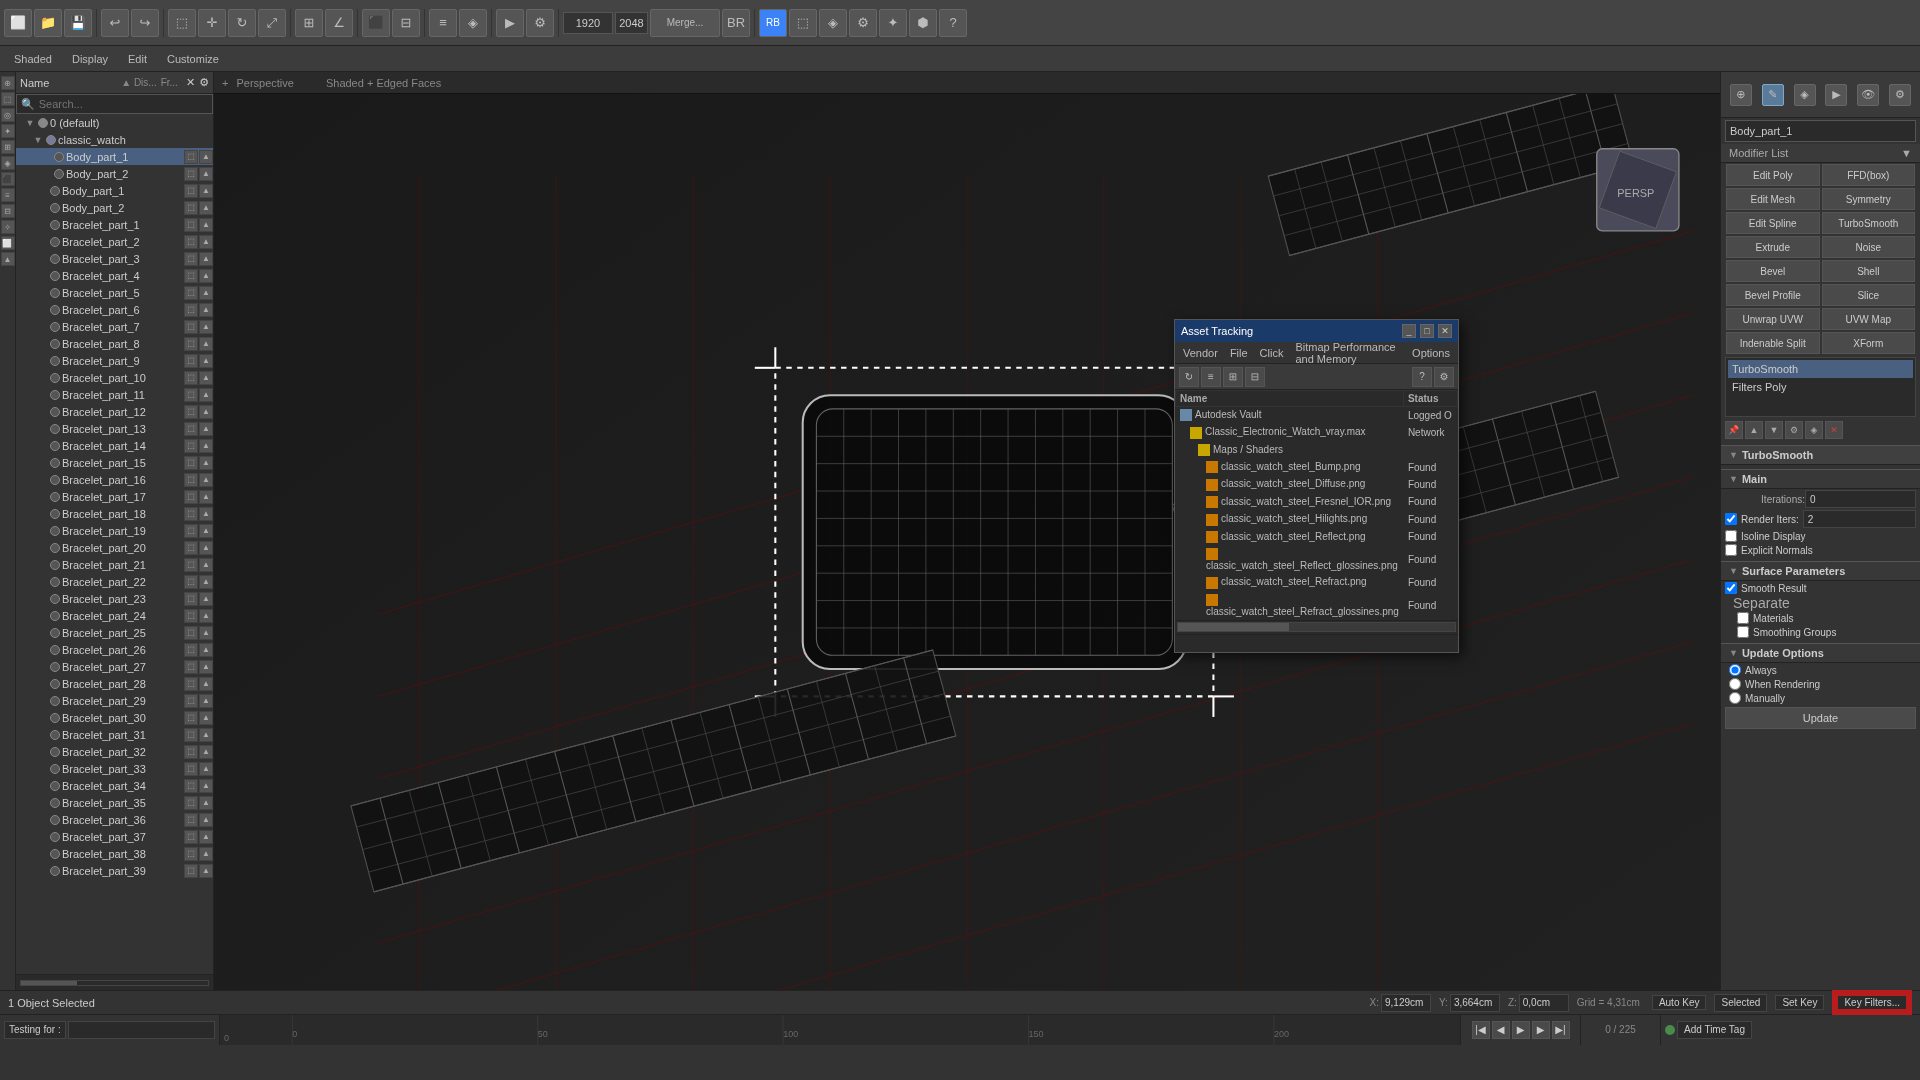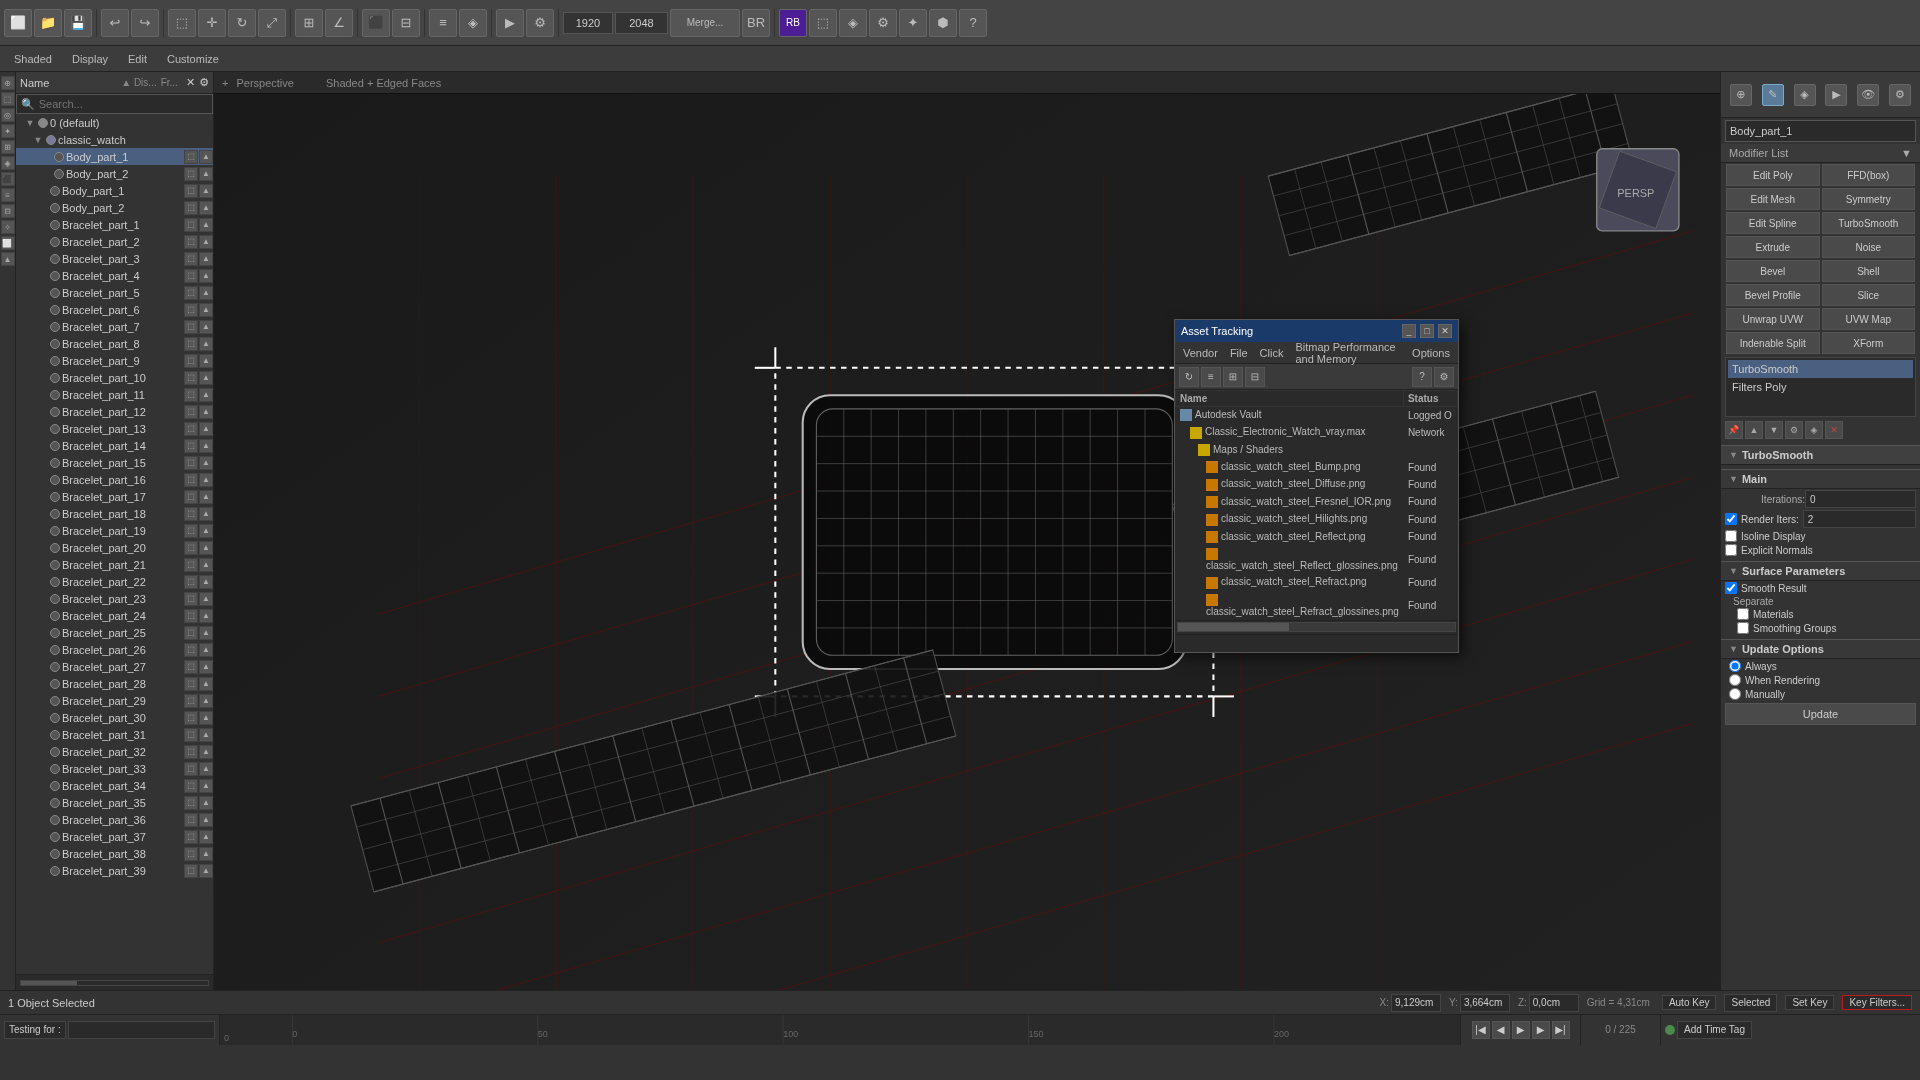--- a/index.html
+++ b/index.html
@@ -142,25 +142,25 @@
   <div class="toolbar-icon">⬛</div>
   <div class="toolbar-icon">⊟</div>
   <div class="toolbar-separator"></div>
   <div class="toolbar-icon">≡</div>
   <div class="toolbar-icon">◈</div>
   <div class="toolbar-separator"></div>
   <div class="toolbar-icon">▶</div>
   <div class="toolbar-icon">⚙</div>
   <div class="toolbar-separator"></div>
   <input class="toolbar-input" value="1920" style="width: 50px;">
-  <input class="toolbar-input" value="2048" style="width: 53px;">
+  <input class="toolbar-input" value="2048" style="width: 33px;">
   <div class="toolbar-icon" style="width:70px; font-size:10px;">Merge...</div>
   <div class="toolbar-icon">BR</div>
   <div class="toolbar-separator"></div>
-  <div class="toolbar-icon active" style="background:#4c1d95; color:#fff; font-size:10px;">RB</div>
+  <div class="toolbar-icon active" style="background:#3b82f6; color:#fff; font-size:10px;">RB</div>
   <div class="toolbar-icon">⬚</div>
   <div class="toolbar-icon">◈</div>
   <div class="toolbar-icon">⚙</div>
   <div class="toolbar-icon">✦</div>
   <div class="toolbar-icon">⬢</div>
   <div class="toolbar-icon">?</div>
 </div>
 
 <div class="second-toolbar">
   <div class="menu-btn">Shaded</div>
@@ -1041,21 +1041,21 @@
     <div class="section-header" style="background:#383838;">
       <span class="arrow">▼</span>
       <span>Surface Parameters</span>
     </div>
 
     <div class="prop-check">
       <input type="checkbox" checked="" style="">
       <label>Smooth Result</label>
     </div>
     <div style="padding-left:12px;">
-      <span style="font-size:10px; color:#aaa;">Separate</span>
+      <span style="font-size:14px; color:#aaa;">Separate</span>
       <div class="prop-check">
         <input type="checkbox" style="">
         <label>Materials</label>
       </div>
       <div class="prop-check">
         <input type="checkbox" style="">
         <label>Smoothing Groups</label>
       </div>
     </div>
 
@@ -1095,21 +1095,21 @@
       <div class="coord-value">3,664cm</div>
     </div>
     <div class="coord-field">
       <span class="coord-label">Z:</span>
       <div class="coord-value">0,0cm</div>
     </div>
     <span class="grid-info">Grid = 4,31cm</span>
     <div style="background:#2a2a2a; border:1px solid #444; color:#ccc; font-size:10px; padding:1px 6px; margin-left:4px;">Auto Key</div>
     <div class="selected-badge">Selected</div>
     <div style="background:#2a2a2a; border:1px solid #444; color:#ccc; font-size:10px; padding:1px 6px;">Set Key</div>
-    <div style="background:#2a2a2a; border:1px solid #b91c1c; color:#ccc; font-size:10px; padding:1px 6px;">Key Filters...</div>
+    <div style="background:#2a2a2a; border:6px solid #b91c1c; color:#ccc; font-size:10px; padding:1px 6px;">Key Filters...</div>
   </div>
 
 
   <div class="timeline-area">
 
     <div style="width:220px; background:#333; height:30px; display:flex; align-items:center; padding:0 4px; border-right:1px solid #222; gap:2px;">
       <div style="background:#2a2a2a; border:1px solid #444; color:#ccc; font-size:10px; padding:1px 4px; height:18px; display:flex; align-items:center;">Testing for :</div>
       <div style="flex:1; background:#2a2a2a; border:1px solid #444; height:18px;"></div>
     </div>
 

